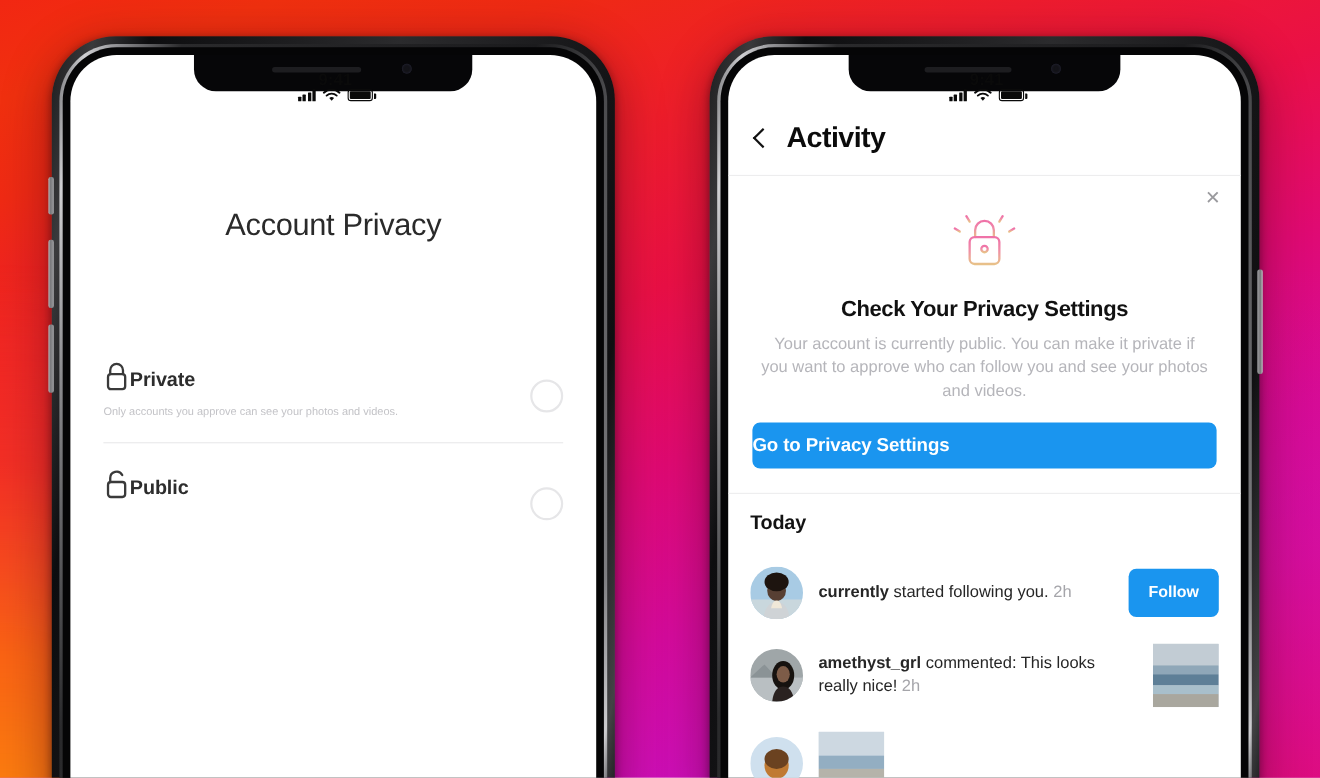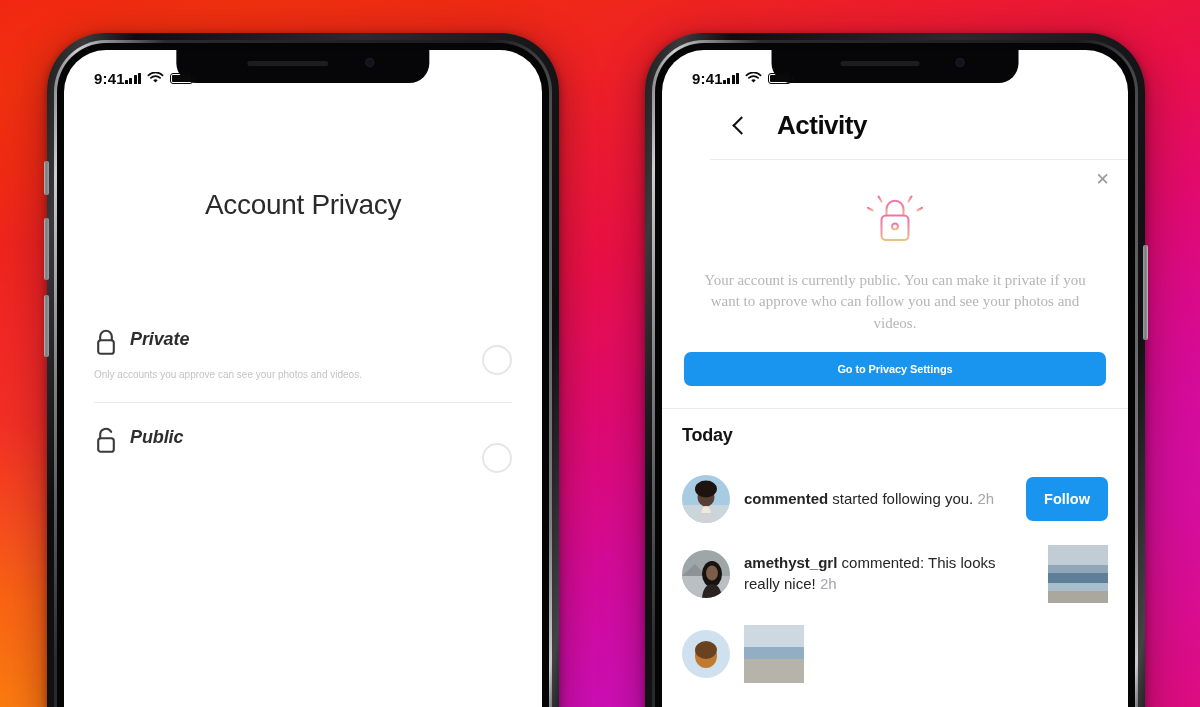--- a/index.html
+++ b/index.html
@@ -73,21 +73,21 @@
     position:absolute; left:28%; top:11px; width:32%; height:5px;
     background:#1d1d20; border-radius:3px;
   }
   .notch .camera {
     position:absolute; right:22%; top:8px; width:9px; height:9px;
     border-radius:50%; background:#131318;
     box-shadow:inset 0 0 2px #2c2c40;
   }
   .statusbar {
     position:relative; height:48px; display:flex; align-items:center;
-    justify-content:flex-start; padding:8px 26px 0 30px; z-index:6;
+    justify-content:center; padding:8px 26px 0 30px; z-index:6;flex-direction:column;
   }
   .status-time { font-size:15px; font-weight:bold; color:#0a0a0a; letter-spacing:.2px; }
   .status-right { display:flex; align-items:center; gap:6px; }
   .sig { display:flex; align-items:flex-end; gap:1.5px; height:11px; }
   .sig i { display:block; width:3px; background:#0a0a0a; border-radius:.5px; }
   .sig i:nth-child(1){height:4px;} .sig i:nth-child(2){height:6px;}
   .sig i:nth-child(3){height:8.5px;} .sig i:nth-child(4){height:11px;}
   .batt { width:23px; height:11px; border:1.6px solid #0a0a0a; border-radius:3px; position:relative; }
   .batt::after { content:""; position:absolute; left:1px; top:1px; bottom:1px; right:1px; background:#0a0a0a; border-radius:1px; }
   .batt::before { content:""; position:absolute; right:-3.5px; top:3px; width:2px; height:5px; background:#0a0a0a; border-radius:0 1px 1px 0; }
@@ -98,55 +98,55 @@
     text-align:center; font-size:28px; color:#2a2a2a; font-weight:400;
     letter-spacing:-.3px; margin-bottom:14px;margin-top:39px;
   }
   .ap-sub {
     text-align:center; font-size:15.5px; line-height:1.4;
     color:#b9b9bd; padding:0 12px;
   }
   .ap-options { margin-top:106px; }
   .ap-row { display:flex; align-items:flex-start; padding:2px 0 18px; }
   .ap-row .col { flex:1; padding-right:18px; }
-  .opt-head { display:flex; align-items:flex-start; gap:12px; margin-bottom:12px;font-style:italic; }
+  .opt-head { display:flex; align-items:flex-end; gap:0; margin-bottom:12px; }
   .opt-name { font-size:18px; font-weight:bold; color:#2d2d2d; letter-spacing:-.1px; }
   .opt-desc { font-size:10px; line-height:1.42; color:#c3c3c7; max-width:330px; }
   .radio {
     width:30px; height:30px; border-radius:50%;
     border:2px solid #e6e6e8; flex:none; margin-top:16px;
   }
   .divider { height:1px; background:#e9e9ea; margin:2px 0 22px; }
 
   
   .act-header {
-    display:flex; align-items:center; gap:29px;
-    padding:12px 22px 18px; border-bottom:1px solid #ededee;margin-left:48px;
+    display:flex; align-items:center; gap:15px;
+    padding:12px 22px 18px; border-bottom:1px solid #ededee;
   }
   .chev-back { width:13px; height:13px; border-left:2.6px solid #111; border-bottom:2.6px solid #111;
                transform:rotate(45deg); margin-left:3px; }
   .act-title { font-size:26px; font-weight:bold; color:#0b0b0b; letter-spacing:-.5px; }
 
   .privacy-card { position:relative; padding:22px 22px 22px; border-bottom:1px solid #ededee; }
   .card-close {
     position:absolute; right:18px; top:12px; width:15px; height:15px;
     color:#9a9a9e; font-size:17px; line-height:15px; text-align:center;
   }
   .lock-art { display:flex; justify-content:center; margin:4px 0 14px; }
   .card-h {
     text-align:center; font-size:20px; font-weight:bold;
     color:#111; letter-spacing:-.35px; margin-bottom:9px;
   }
   .card-p {
     text-align:center; font-size:15px; line-height:1.42;
-    color:#b5b5ba; padding:0 6px; margin-bottom:18px;font-family:Liberation Serif, serif;
+    color:#b5b5ba; padding:0 6px; margin-bottom:18px;
   }
   .cta {
-    display:block; width:100%; text-align:center;
-    background:#1a95ef; color:#fff; font-size:11px; font-weight:bold;
+    display:block; width:100%; 
+    background:#1a95ef; color:#fff; font-size:17px; font-weight:bold;
     padding:11px 0; border-radius:7px; letter-spacing:-.1px;
   }
 
   .feed { padding:16px 20px 0; }
   .feed-day { font-size:18px; font-weight:bold; color:#131313; margin-bottom:29px; letter-spacing:-.2px; }
   .feed-row { display:flex; align-items:center; gap:14px; margin-bottom:22px; }
   .avatar { width:48px; height:48px; border-radius:50%; flex:none; overflow:hidden; }
   .feed-text { flex:1; font-size:15px; line-height:1.38; color:#262626; padding-right:6px; }
   .feed-text b { font-weight:bold; }
   .feed-text .time { color:#a5a5aa;margin-top:32px; }
@@ -289,40 +289,41 @@
             <path d="M23.5 15.5 20.5 10.5"></path>
             <path d="M50.5 15.5 53.5 10.5"></path>
             <path d="M14.5 24.5 10 21.8"></path>
             <path d="M59.5 24.5 64 21.8"></path>
             <path d="M13.8 34.5h-2"></path>
             <path d="M60.2 34.5h2"></path>
           </g>
         </svg>
       </div>
 
+      <div class="card-h">Check Your Privacy Settings</div>
       <div class="card-p">Your account is currently public. You can make it private if you want to approve who can follow you and see your photos and videos.</div>
       <div class="cta">Go to Privacy Settings</div>
     </div>
 
     <div class="feed">
       <div class="feed-day">Today</div>
 
       <div class="feed-row">
         <div class="avatar">
           <svg width="48" height="48" viewBox="0 0 48 48">
             <rect width="48" height="48" fill="#a8cbe4"></rect>
             <rect y="30" width="48" height="18" fill="#c9d7dd"></rect>
             <path d="M12 48c1-12 7-16 12-16s11 4 12 16z" fill="#cfd3d6"></path>
             <ellipse cx="24" cy="22" rx="8.5" ry="9.5" fill="#573f33"></ellipse>
             <ellipse cx="24" cy="14" rx="11" ry="8.5" fill="#1d140f"></ellipse>
             <path d="M19 38c1-5 3-7 5-7s4 2 5 7z" fill="#f0e8d8"></path>
           </svg>
         </div>
         <div class="feed-text">
-          <b>commented</b>
+          <b>currently</b>
           <span>started following you.</span>
           <span class="time">2h</span>
         </div>
         <div class="follow-btn">Follow</div>
       </div>
 
       <div class="feed-row">
         <div class="avatar">
           <svg width="48" height="48" viewBox="0 0 48 48">
             <rect width="48" height="48" fill="#9fa6a8"></rect>

